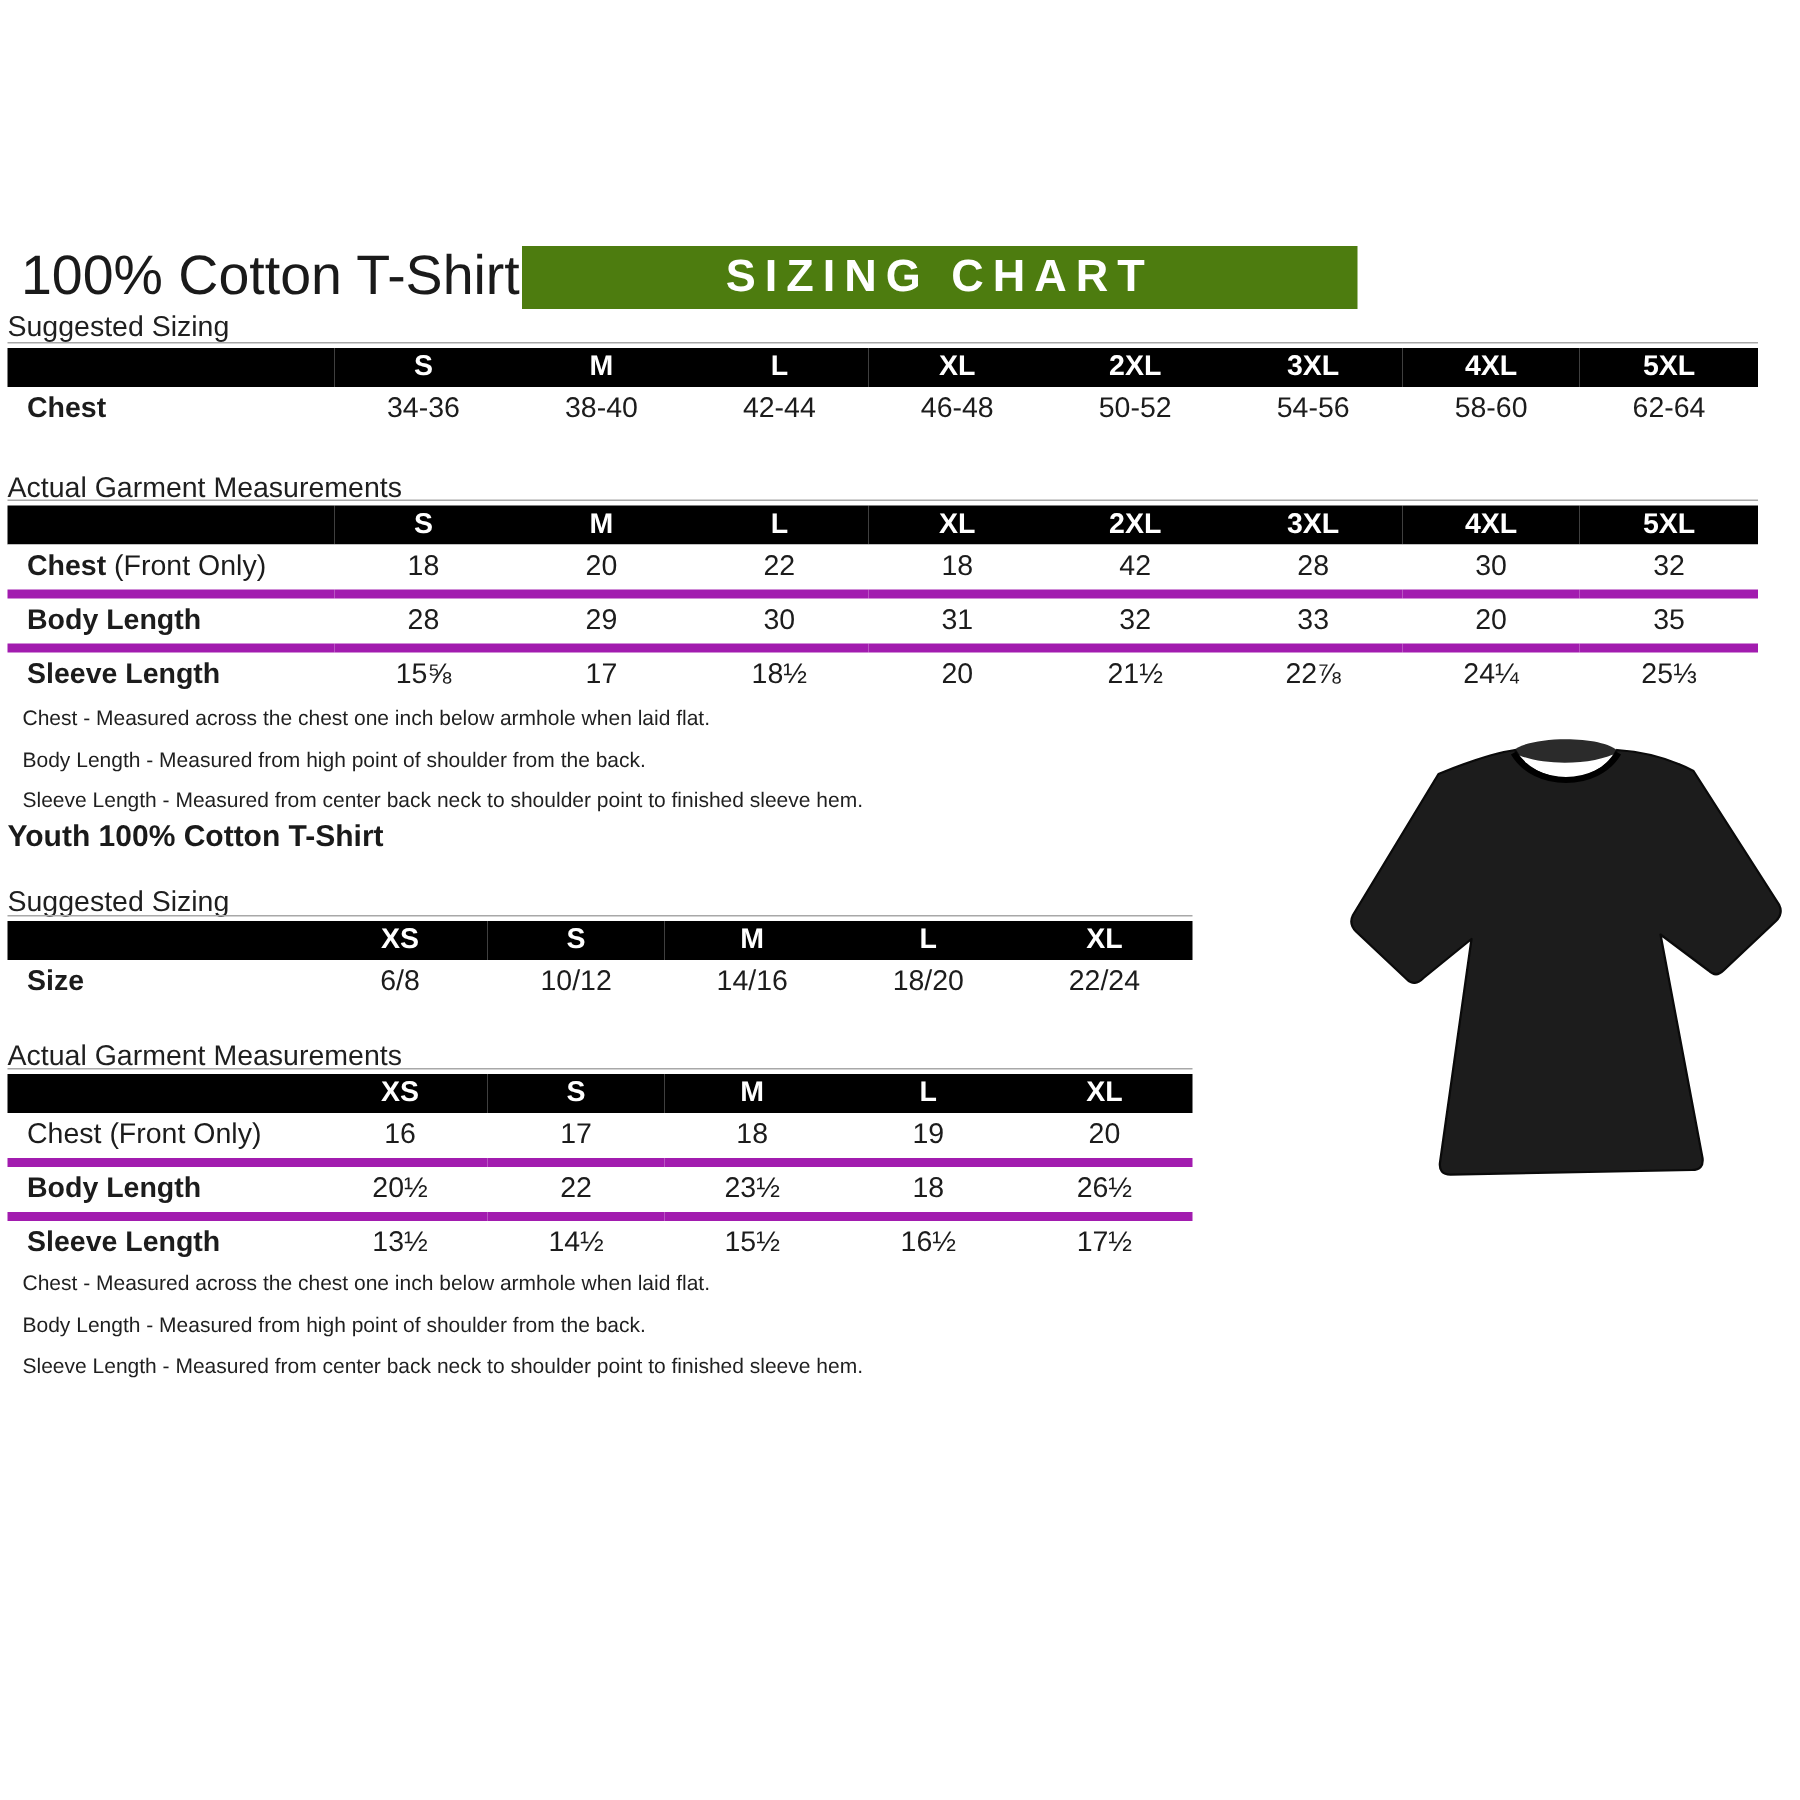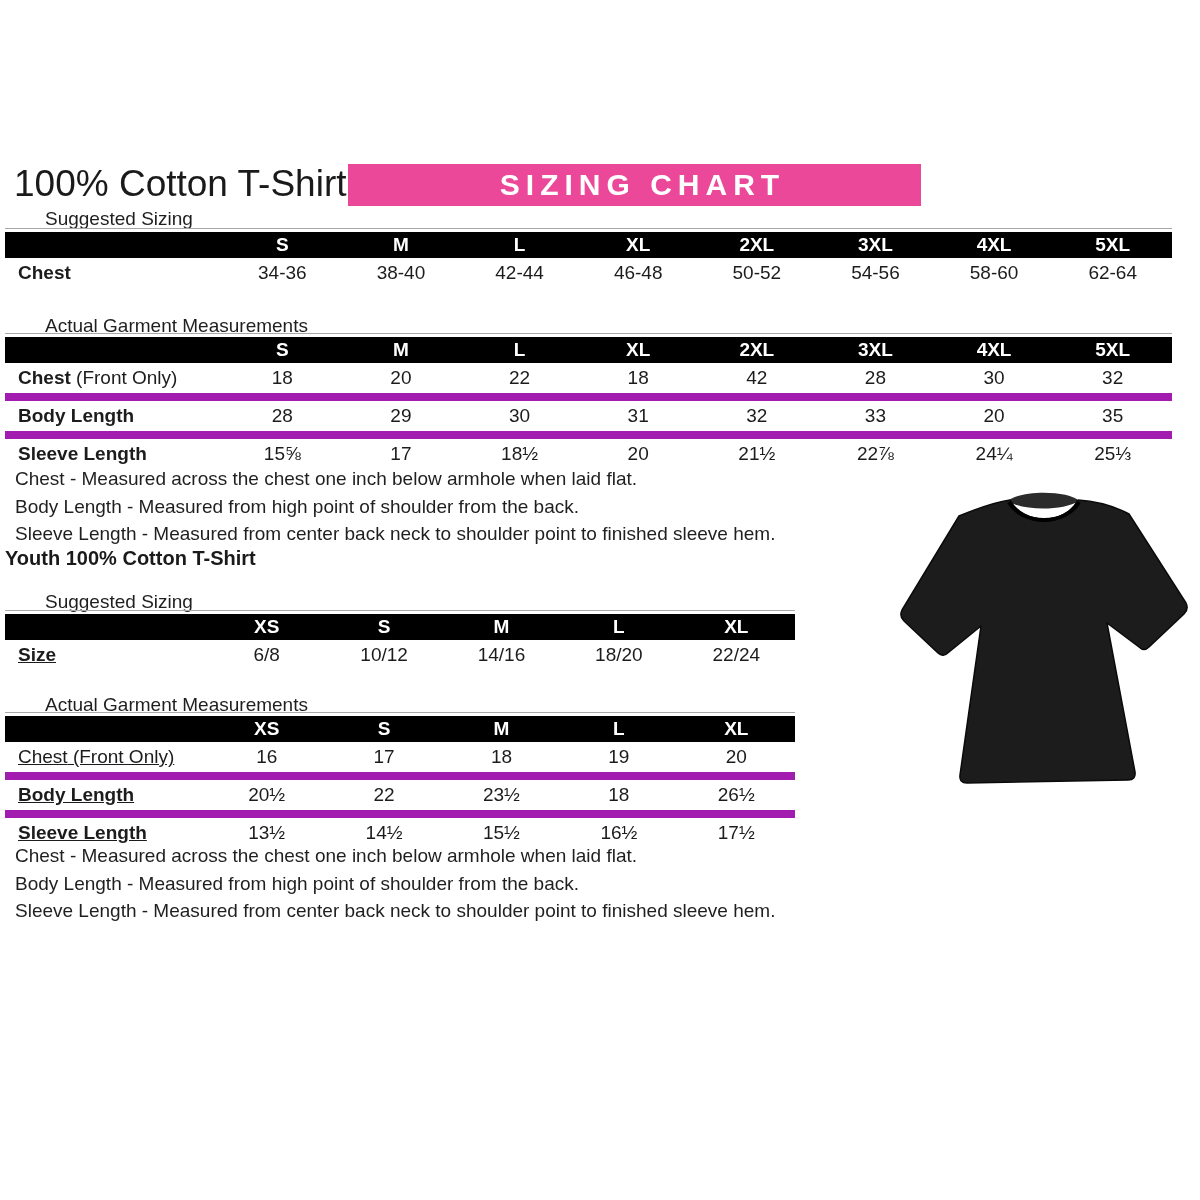--- a/index.html
+++ b/index.html
@@ -3,25 +3,25 @@
 <meta charset="utf-8">
 <style>
   html,body{margin:0;padding:0;background:#fff;}
   .page{
     position:relative;width:1200px;height:1200px;background:#ffffff;
     font-family:"Liberation Sans",sans-serif;color:#1a1a1a;overflow:hidden;
   }
   .abs{position:absolute;}
   .adult-title{left:14px;top:163px;font-size:37px;font-weight:400;letter-spacing:0;}
   .banner{
-    left:348px;top:164px;width:557px;height:42px;background:#ec4899;
+    left:348px;top:164px;width:557px;height:42px;background:#4d7c0f;
     color:#fff;font-weight:bold;font-size:30px;letter-spacing:6px;
-    display:flex;align-items:center;justify-content:center;padding-left:16px;
-  }
-  .seclabel{font-size:19px;color:#1f1f1f;margin-left:40px;}
+    display:flex;align-items:center;justify-content:center;
+  }
+  .seclabel{font-size:19px;color:#1f1f1f;}
   .lbl-adult-sug{left:5px;top:208px;}
   .lbl-adult-act{left:5px;top:315px;}
   .lbl-youth-sug{left:5px;top:591px;}
   .lbl-youth-act{left:5px;top:694px;}
   .youth-title{left:5px;top:547px;font-size:20px;font-weight:bold;}
   .twrap{position:absolute;}
   .t-adult-sug{left:5px;top:228px;width:1167px;}
   .t-adult-act{left:5px;top:333px;width:1167px;}
   .t-youth-sug{left:5px;top:610px;width:790px;}
   .t-youth-act{left:5px;top:712px;width:790px;}
@@ -30,24 +30,24 @@
   table.size-table th{
     background:#000;color:#fff;font-weight:bold;font-size:19px;
     height:26px;text-align:center;padding:0;
   }
   table.size-table td{
     font-size:19px;text-align:center;height:30px;padding:0;color:#1c1c1c;
     background:#fff;
   }
   table.size-table .labelcol{text-align:left;padding-left:13px;}
   .t-adult-sug .labelcol,.t-adult-act .labelcol{width:205px;}
-  .t-youth-sug .labelcol,.t-youth-act .labelcol{width:190px;text-decoration:underline;}
-  table.size-table tbody tr:not(:last-child) td{border-bottom:8px solid #a21caf;}
+  .t-youth-sug .labelcol,.t-youth-act .labelcol{width:190px;}
+  table.size-table tbody tr:not(:last-child) td{border-bottom:6px solid #a21caf;}
   .b{font-weight:bold;}
-  .notes{font-size:19px;line-height:27.5px;color:#1f1f1f;}
+  .notes{font-size:14px;line-height:27.5px;color:#1f1f1f;}
   .notes-adult{left:15px;top:465px;}
   .notes-youth{left:15px;top:842px;}
   .tshirt{left:893px;top:486px;width:300px;height:315px;}
 </style>
 </head>
 <body>
 
 <div class="page">
 
   <div class="abs adult-title">100% Cotton T-Shirt</div>

